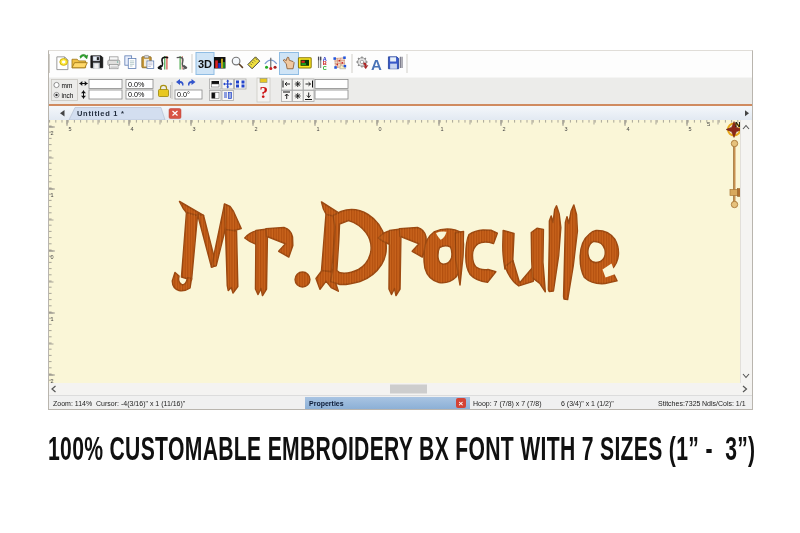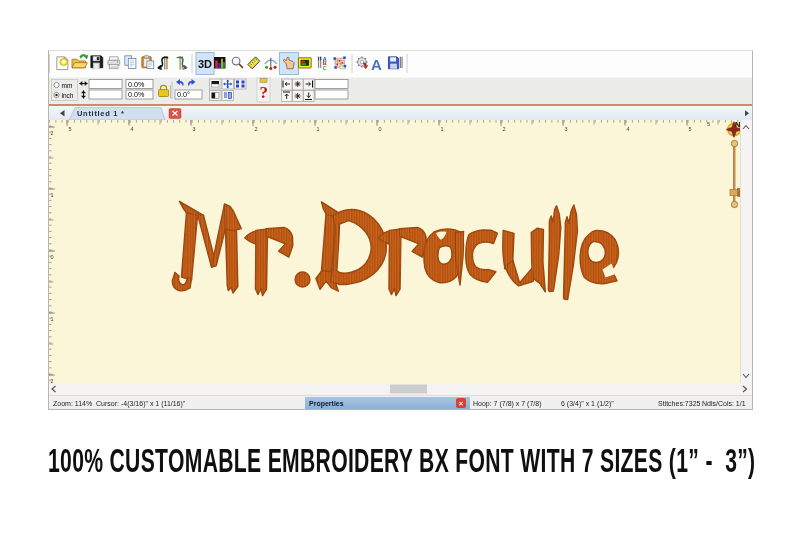--- a/index.html
+++ b/index.html
@@ -8,21 +8,21 @@
   #row1{position:absolute;left:0;top:0;width:703px;height:26px;
         background:#fdfdfd;}
   #row2{position:absolute;left:0;top:26px;width:703px;height:27px;
         background:#ececea;border-top:1px solid #f5f5f4;box-sizing:border-box;}
   #oline{position:absolute;left:0;top:53px;width:703px;height:2px;background:#d08b60;}
   #tabbar{position:absolute;left:0;top:55px;width:703px;height:14px;
         background:linear-gradient(#f4f7fa,#e2e9f2);}
   #canvas{position:absolute;left:0;top:69px;width:691px;height:263px;background:#faf6d7;overflow:hidden;}
   #sbar{position:absolute;left:0;top:344px;width:703px;height:14px;background:#f0f0f0;border-top:1px solid #dcdcdc;box-sizing:border-box;}
   .sbtxt{position:absolute;top:3.5px;white-space:pre;font-size:7px;color:#222;}
-  #caption{position:absolute;left:48px;top:443px;width:704px;height:42px;}
+  #caption{position:absolute;left:48px;top:431px;width:704px;height:42px;}
   #captxt{font-family:"Liberation Sans",sans-serif;font-weight:bold;font-size:32.5px;letter-spacing:0.5px;
           color:#101010;white-space:nowrap;transform-origin:0 0;display:inline-block;transform:scaleX(0.650);}
 </style></head><body>
 <div id="win">
     <div id="row1"></div>
     <div id="row2"></div>
     <div id="oline"></div>
     <div id="tabbar"></div>
     <div id="canvas"><svg width="691" height="263" viewBox="49 120 691 263" xmlns="http://www.w3.org/2000/svg">
         <path d="M49.6,120 v2.6 M55.8,120 v2.6 M62.0,120 v2.6 M68.2,120 v2.6 M74.4,120 v2.6 M80.6,120 v2.6 M86.8,120 v2.6 M93.0,120 v2.6 M99.2,120 v2.6 M105.4,120 v2.6 M111.6,120 v2.6 M117.8,120 v2.6 M124.0,120 v2.6 M130.2,120 v2.6 M136.4,120 v2.6 M142.6,120 v2.6 M148.8,120 v2.6 M155.0,120 v2.6 M161.2,120 v2.6 M167.4,120 v2.6 M173.6,120 v2.6 M179.8,120 v2.6 M186.0,120 v2.6 M192.2,120 v2.6 M198.4,120 v2.6 M204.6,120 v2.6 M210.8,120 v2.6 M217.0,120 v2.6 M223.2,120 v2.6 M229.4,120 v2.6 M235.6,120 v2.6 M241.8,120 v2.6 M248.0,120 v2.6 M254.2,120 v2.6 M260.4,120 v2.6 M266.6,120 v2.6 M272.8,120 v2.6 M279.0,120 v2.6 M285.2,120 v2.6 M291.4,120 v2.6 M297.6,120 v2.6 M303.8,120 v2.6 M310.0,120 v2.6 M316.2,120 v2.6 M322.4,120 v2.6 M328.6,120 v2.6 M334.8,120 v2.6 M341.0,120 v2.6 M347.2,120 v2.6 M353.4,120 v2.6 M359.6,120 v2.6 M365.8,120 v2.6 M372.0,120 v2.6 M378.2,120 v2.6 M384.4,120 v2.6 M390.6,120 v2.6 M396.8,120 v2.6 M403.0,120 v2.6 M409.2,120 v2.6 M415.4,120 v2.6 M421.6,120 v2.6 M427.8,120 v2.6 M434.0,120 v2.6 M440.2,120 v2.6 M446.4,120 v2.6 M452.6,120 v2.6 M458.8,120 v2.6 M465.0,120 v2.6 M471.2,120 v2.6 M477.4,120 v2.6 M483.6,120 v2.6 M489.8,120 v2.6 M496.0,120 v2.6 M502.2,120 v2.6 M508.4,120 v2.6 M514.6,120 v2.6 M520.8,120 v2.6 M527.0,120 v2.6 M533.2,120 v2.6 M539.4,120 v2.6 M545.6,120 v2.6 M551.8,120 v2.6 M558.0,120 v2.6 M564.2,120 v2.6 M570.4,120 v2.6 M576.6,120 v2.6 M582.8,120 v2.6 M589.0,120 v2.6 M595.2,120 v2.6 M601.4,120 v2.6 M607.6,120 v2.6 M613.8,120 v2.6 M620.0,120 v2.6 M626.2,120 v2.6 M632.4,120 v2.6 M638.6,120 v2.6 M644.8,120 v2.6 M651.0,120 v2.6 M657.2,120 v2.6 M663.4,120 v2.6 M669.6,120 v2.6 M675.8,120 v2.6 M682.0,120 v2.6 M688.2,120 v2.6 M694.4,120 v2.6 M700.6,120 v2.6 M706.8,120 v2.6 M713.0,120 v2.6 M719.2,120 v2.6 M725.4,120 v2.6 M731.6,120 v2.6 M737.8,120 v2.6 M67.0,120 v4.5 M98.0,120 v4.5 M129.0,120 v4.5 M160.0,120 v4.5 M191.0,120 v4.5 M222.0,120 v4.5 M253.0,120 v4.5 M284.0,120 v4.5 M315.0,120 v4.5 M346.0,120 v4.5 M377.0,120 v4.5 M408.0,120 v4.5 M439.0,120 v4.5 M470.0,120 v4.5 M501.0,120 v4.5 M532.0,120 v4.5 M563.0,120 v4.5 M594.0,120 v4.5 M625.0,120 v4.5 M656.0,120 v4.5 M687.0,120 v4.5 M718.0,120 v4.5 M67.0,120 v6 M129.0,120 v6 M191.0,120 v6 M253.0,120 v6 M315.0,120 v6 M377.0,120 v6 M439.0,120 v6 M501.0,120 v6 M563.0,120 v6 M625.0,120 v6 M687.0,120 v6" stroke="#72716e" stroke-width="0.6" fill="none"></path>

